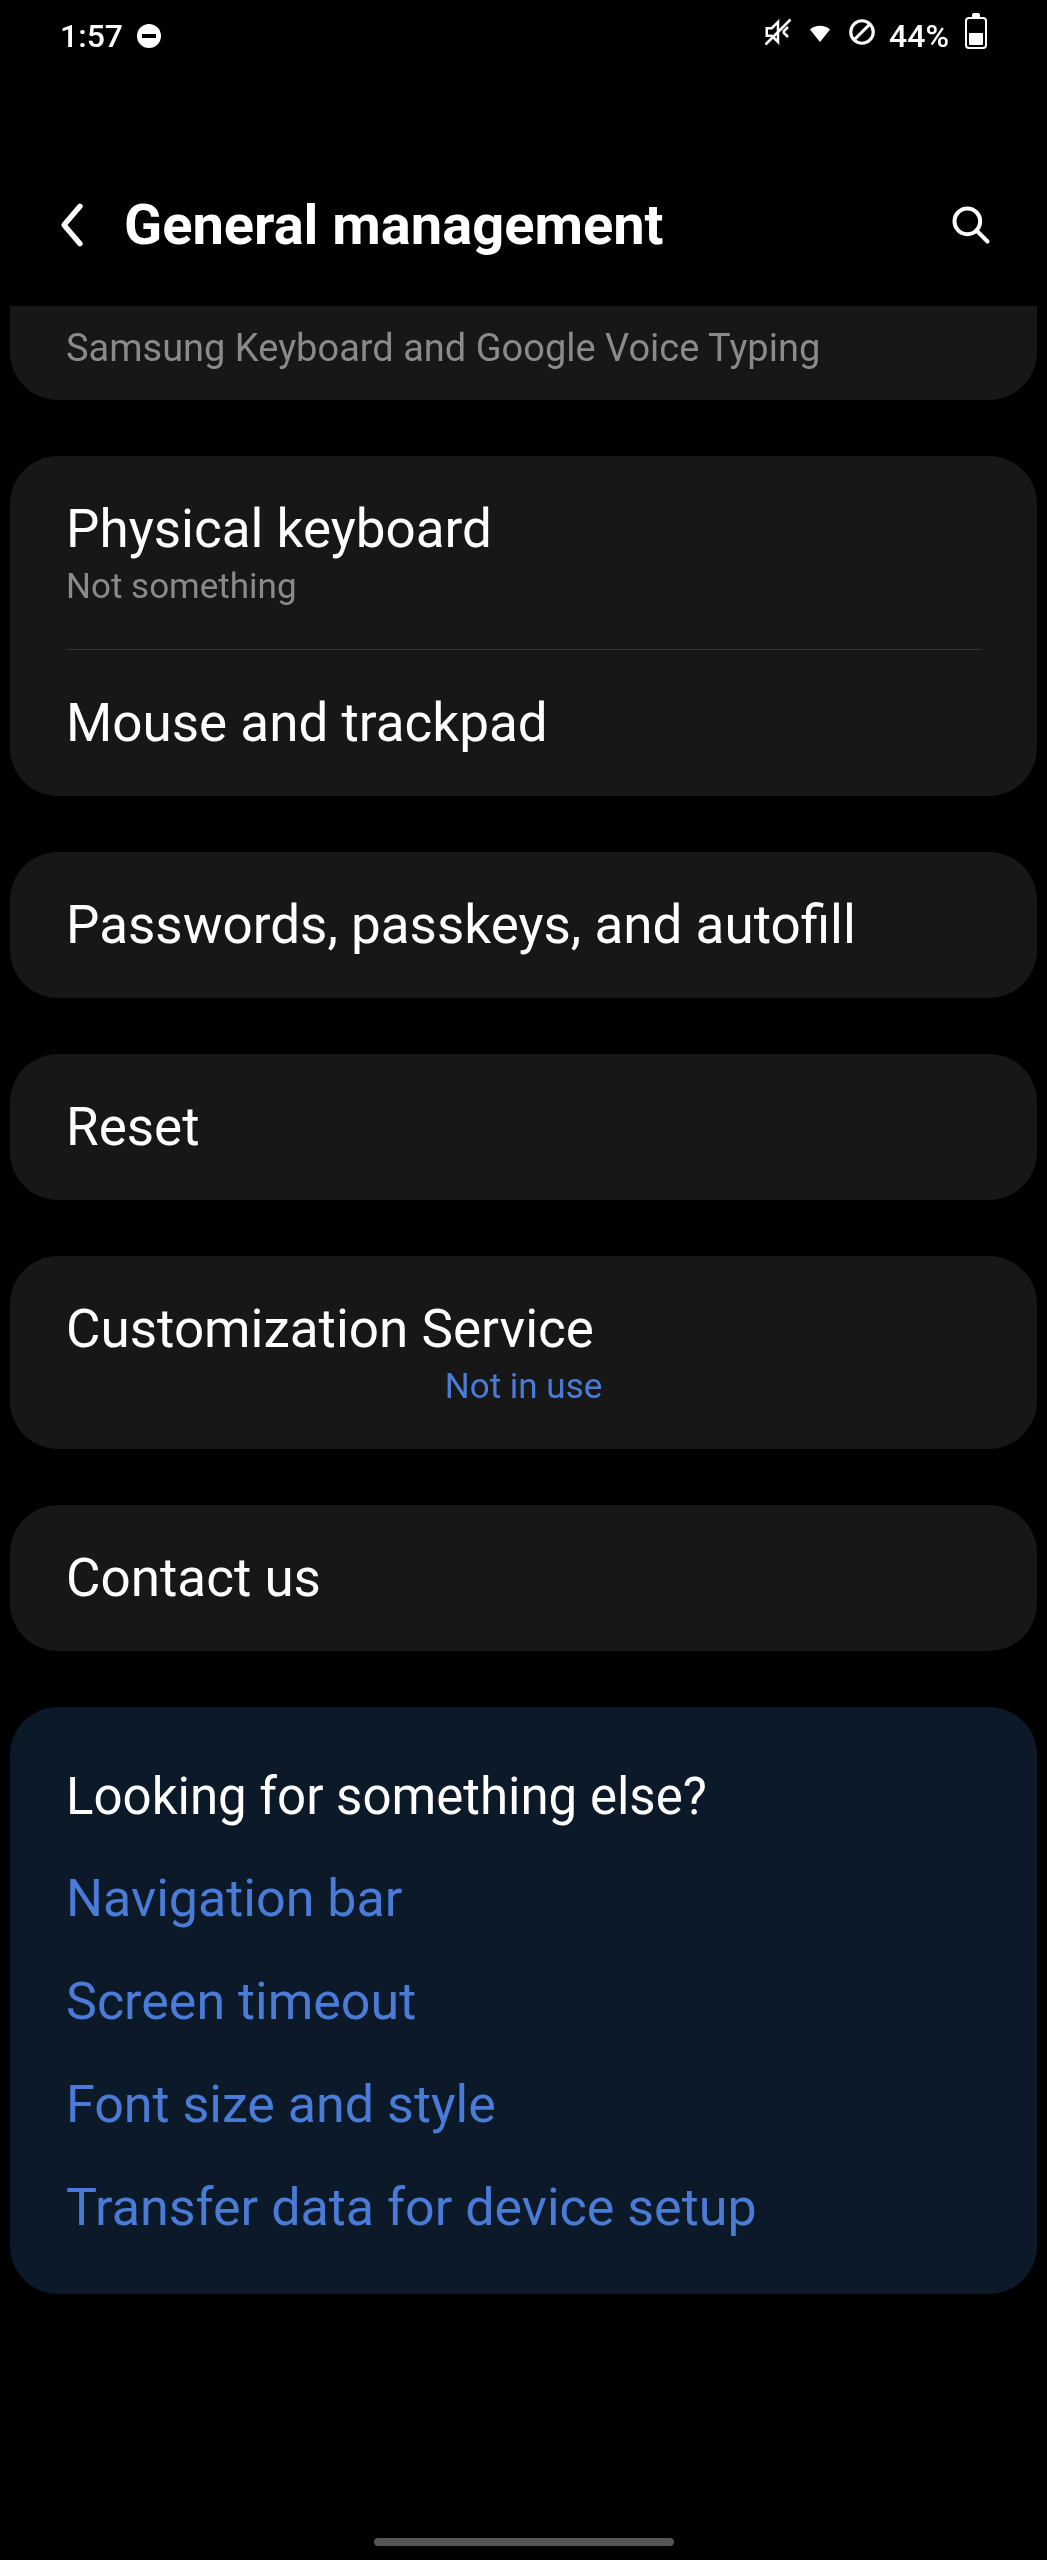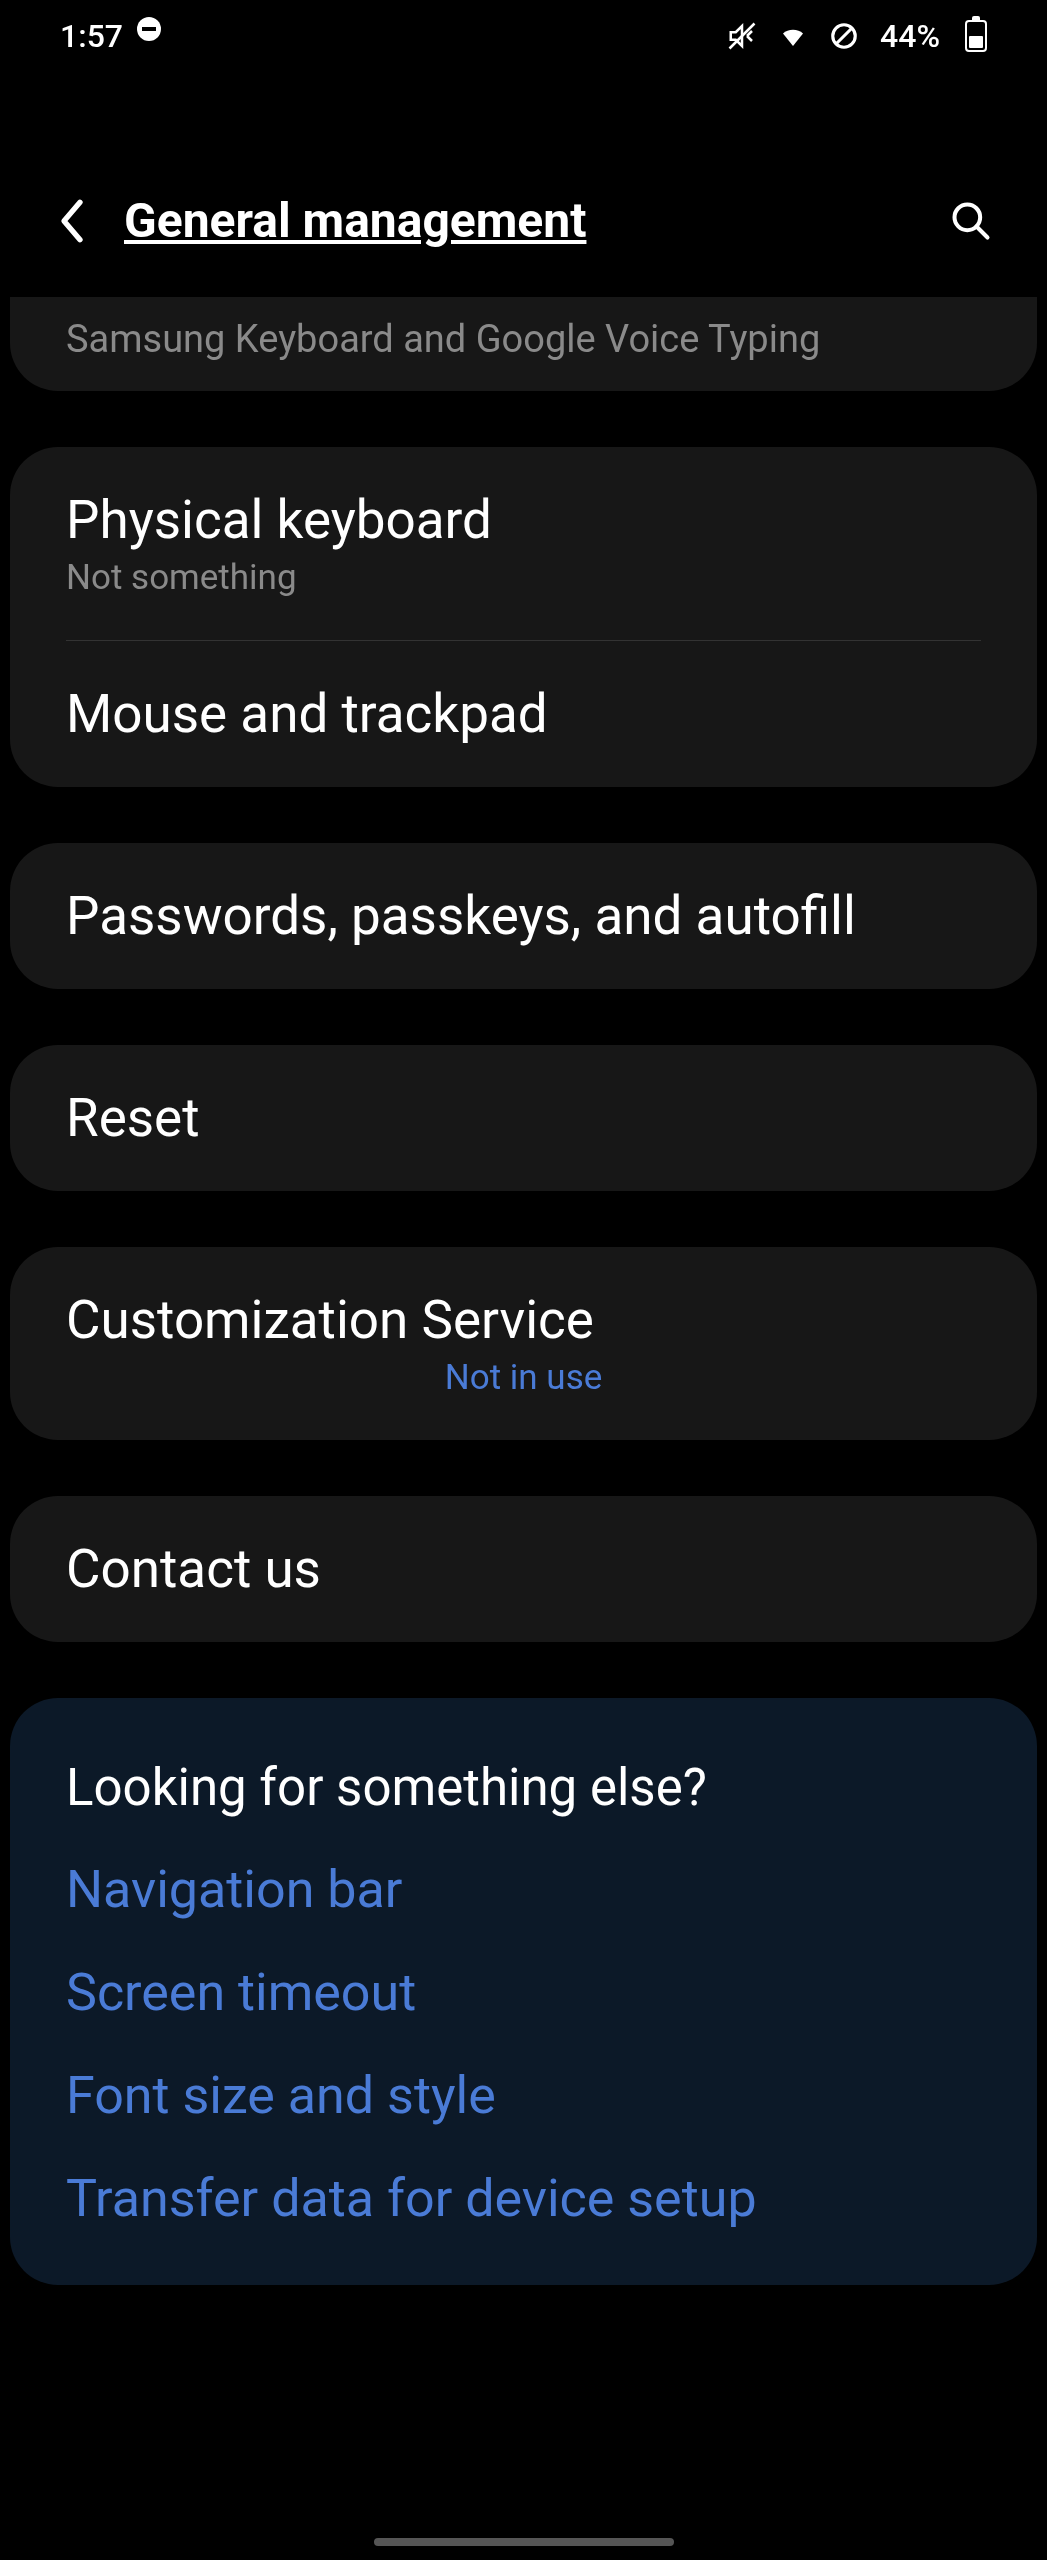--- a/index.html
+++ b/index.html
@@ -17,27 +17,26 @@
   height: 72px;
   display: flex;
   justify-content: space-between;
   align-items: center;
   padding: 0 60px 0 60px;
   font-size: 32px;
   font-weight: 500;
 }
 .status-left {
   display: flex;
-  align-items: flex-start;
+  align-items: center;
   gap: 14px;
 }
 .status-right {
   display: flex;
-  align-items: center;
-  gap: 21px;
+  gap: 12px;
 }
 .dnd-dot {
   width: 24px;
   height: 24px;
   border-radius: 50%;
   background: #fff;
   position: relative;
 }
 .dnd-dot::after {
   content: "";
@@ -87,24 +86,23 @@
   margin-top: 80px;
 }
 .back-chevron {
   width: 48px;
   height: 48px;
   display: flex;
   align-items: center;
   justify-content: center;
 }
 .app-title {
-  font-size: 48px;
+  font-size: 56px;
   font-weight: 700;
   flex: 1;
-  text-decoration: underline;
 }
 .search-btn {
   width: 56px;
   height: 56px;
   display: flex;
   align-items: center;
   justify-content: center;
 }
 
 .content {

